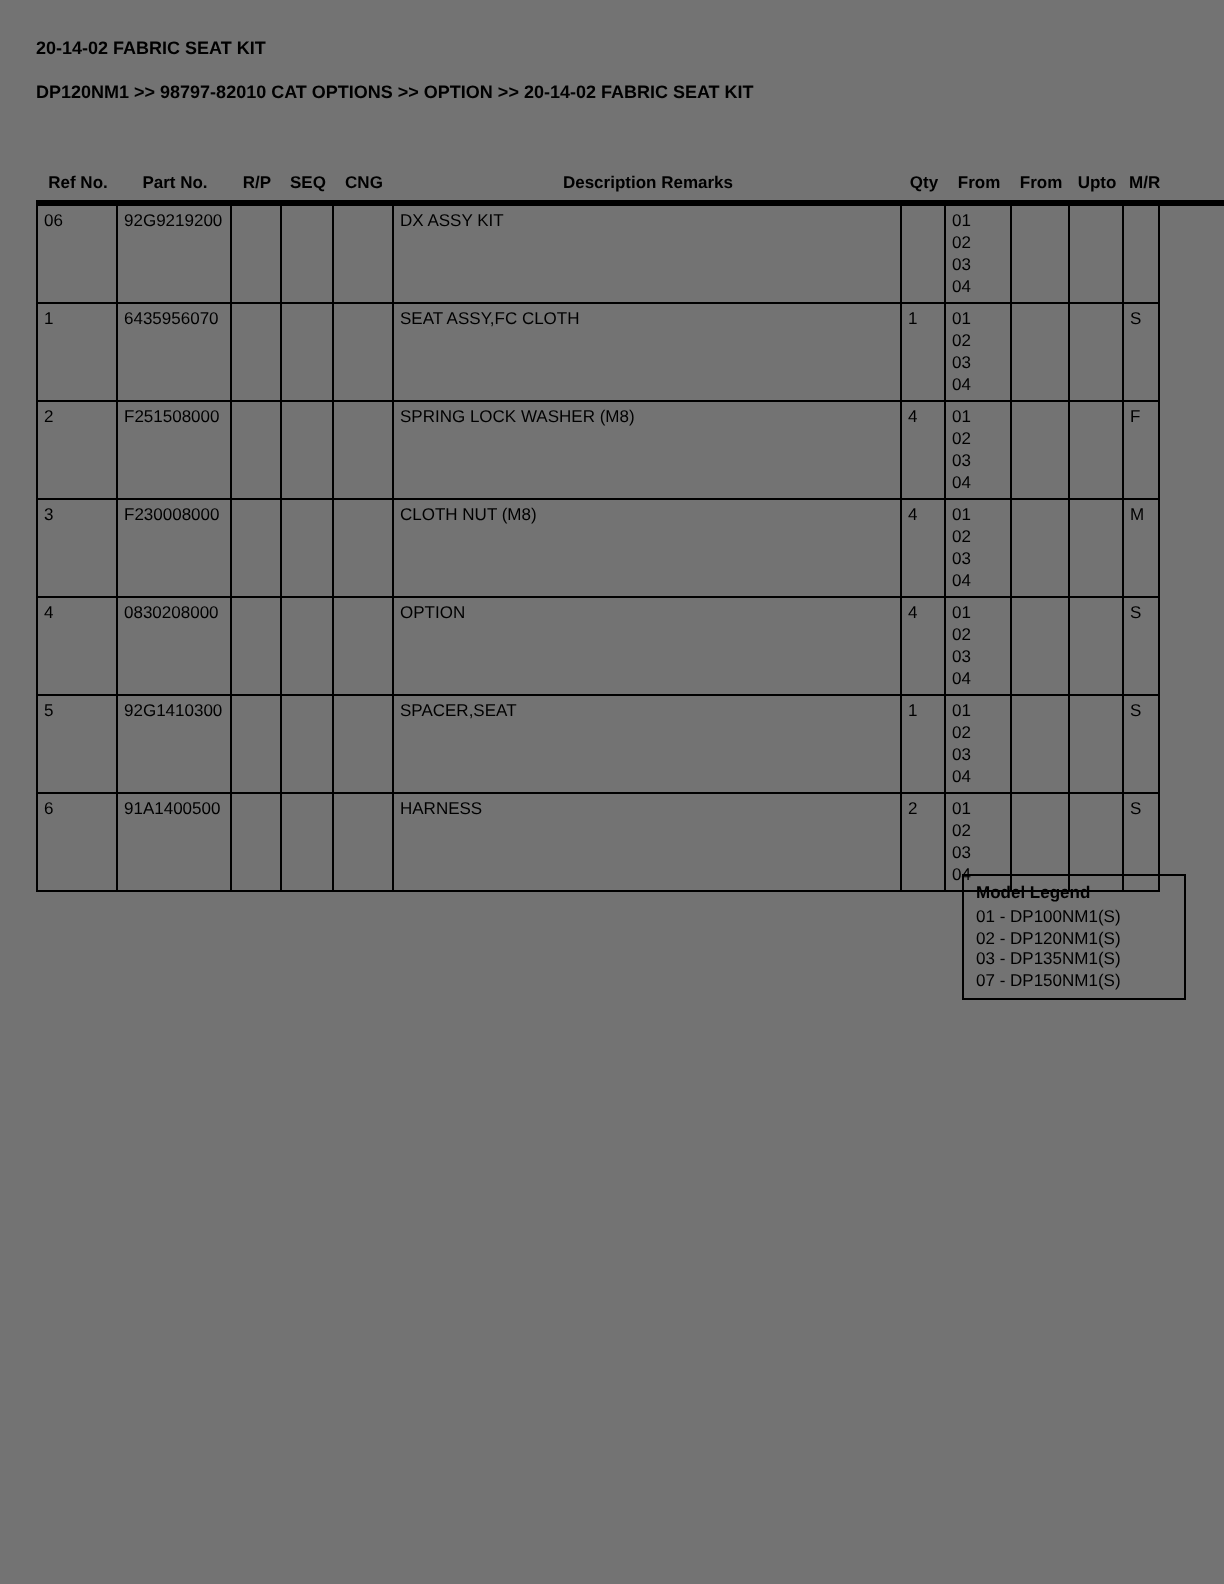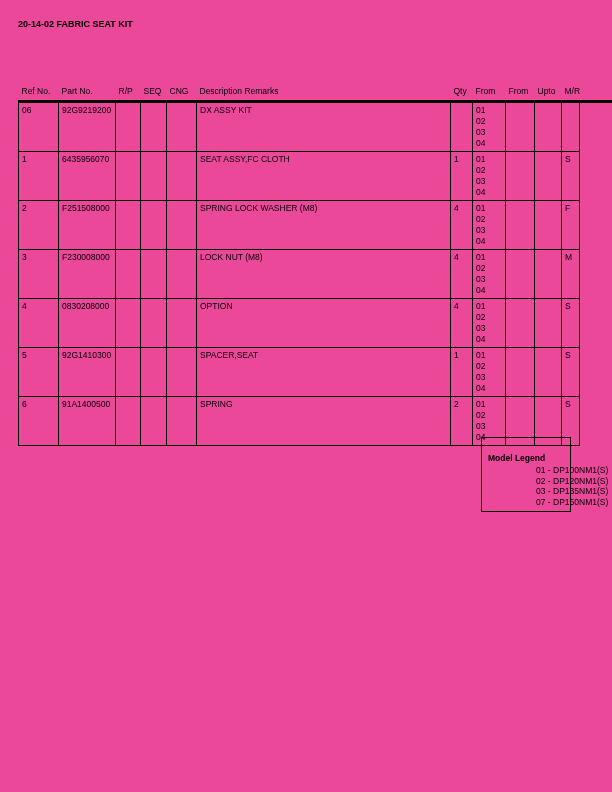--- a/index.html
+++ b/index.html
@@ -1,21 +1,21 @@
 <!DOCTYPE html>
 <html><head>
 <meta charset="utf-8">
 <style>
   * { margin: 0; padding: 0; box-sizing: border-box; }
   html, body { background: #ffffff; }
   .page {
     position: relative;
     width: 612px;
     height: 792px;
-    background: #ec4899;
+    background: #737373;
     color: #000000;
     font-family: "Liberation Sans", sans-serif;
     overflow: hidden;
   }
   .doc-title {
     position: absolute;
     left: 18px;
     top: 19px;
     font-size: 9px;
     font-weight: bold;
@@ -32,22 +32,22 @@
   table.parts {
     position: absolute;
     left: 18px;
     top: 84px;
     width: 594px;
     border-collapse: collapse;
     table-layout: fixed;
   }
   table.parts th {
     font-size: 8.5px;
-    font-weight: normal;
-    text-align: left;
+    font-weight: bold;
+    text-align: center;
     vertical-align: bottom;
     padding: 2px 2px 4px 3px;
     border: none;
     border-bottom: 3px solid #000000;
     white-space: nowrap;
     overflow: visible;
   }
   table.parts td {
     font-size: 8.5px;
     font-weight: normal;
@@ -63,42 +63,42 @@
   table.parts td.model {
     white-space: pre-line;
   }
   table.parts td.spacer {
     border: none;
   }
   .legend {
     position: absolute;
     left: 481px;
     top: 437px;
-    width: 90px;
+    width: 112px;
     border: 1px solid #000000;
-    padding: 15px 3px 4px 6px;
+    padding: 3px 3px 4px 6px;
     font-size: 8.5px;
   }
   .legend-title {
     font-weight: bold;
     line-height: 11px;
     margin-bottom: 1px;
   }
   .legend-item {
     line-height: 10.5px;
     white-space: nowrap;
-    margin-left: 48px;
   }
 </style>
 </head>
 <body>
 
 <div class="page">
 
   <div class="doc-title">20-14-02 FABRIC SEAT KIT</div>
+  <div class="breadcrumb">DP120NM1 &gt;&gt; 98797-82010 CAT OPTIONS &gt;&gt; OPTION &gt;&gt; 20-14-02 FABRIC SEAT KIT</div>
 
   <table class="parts">
     <colgroup>
       <col style="width:40px">
         <col style="width:57px">
         <col style="width:25px">
         <col style="width:26px">
       <col style="width:30px">
         <col style="width:254px">
         <col style="width:22px">
@@ -175,21 +175,21 @@
         <td></td>
         <td>F</td>
         <td class="spacer"></td>
       </tr>
       <tr>
         <td>3</td>
         <td>F230008000</td>
         <td></td>
         <td></td>
         <td></td>
-        <td>LOCK NUT (M8)</td>
+        <td>CLOTH NUT (M8)</td>
         <td>4</td>
         <td class="model">01
 02
 03
 04</td>
         <td></td>
         <td></td>
         <td>M</td>
         <td class="spacer"></td>
       </tr>
@@ -226,21 +226,21 @@
         <td></td>
         <td>S</td>
         <td class="spacer"></td>
       </tr>
       <tr>
         <td>6</td>
         <td>91A1400500</td>
         <td></td>
         <td></td>
         <td></td>
-        <td>SPRING</td>
+        <td>HARNESS</td>
         <td>2</td>
         <td class="model">01
 02
 03
 04</td>
         <td></td>
         <td></td>
         <td>S</td>
         <td class="spacer"></td>
       </tr>

